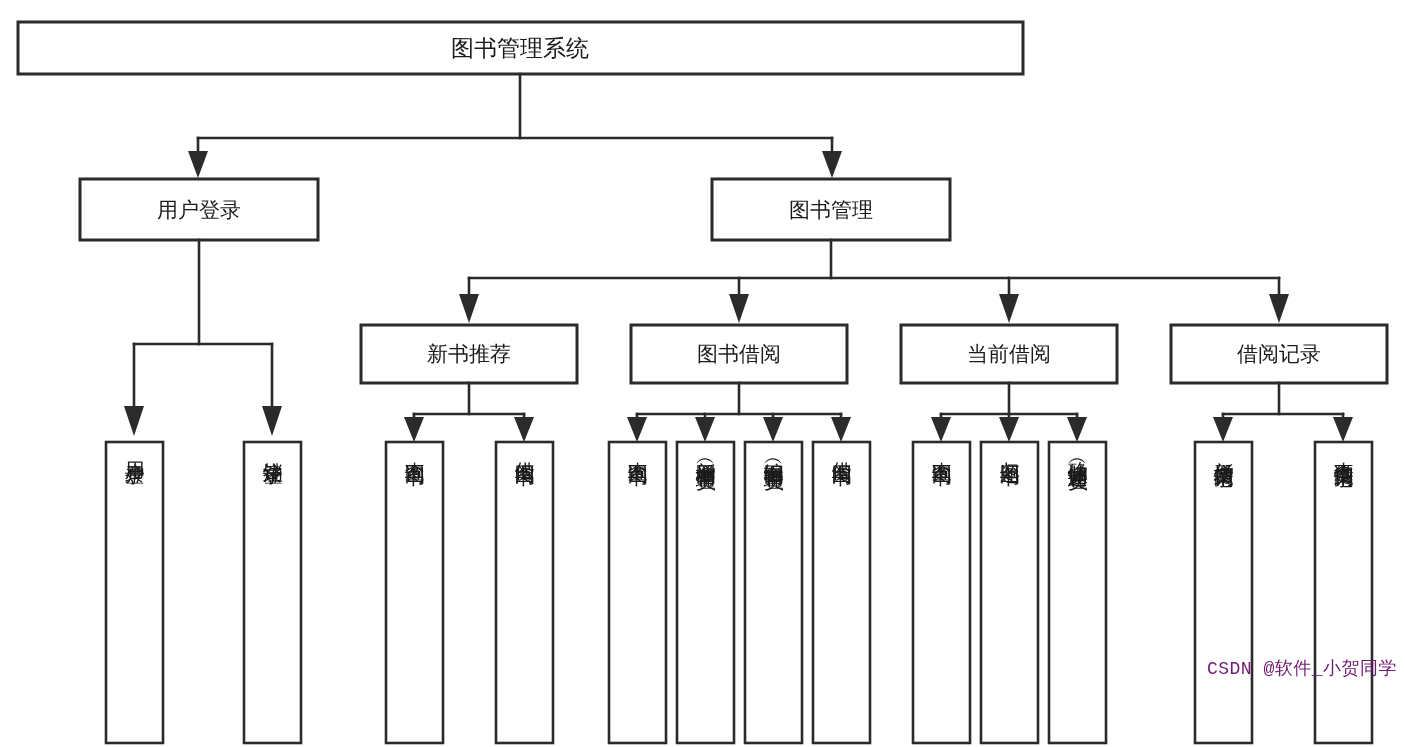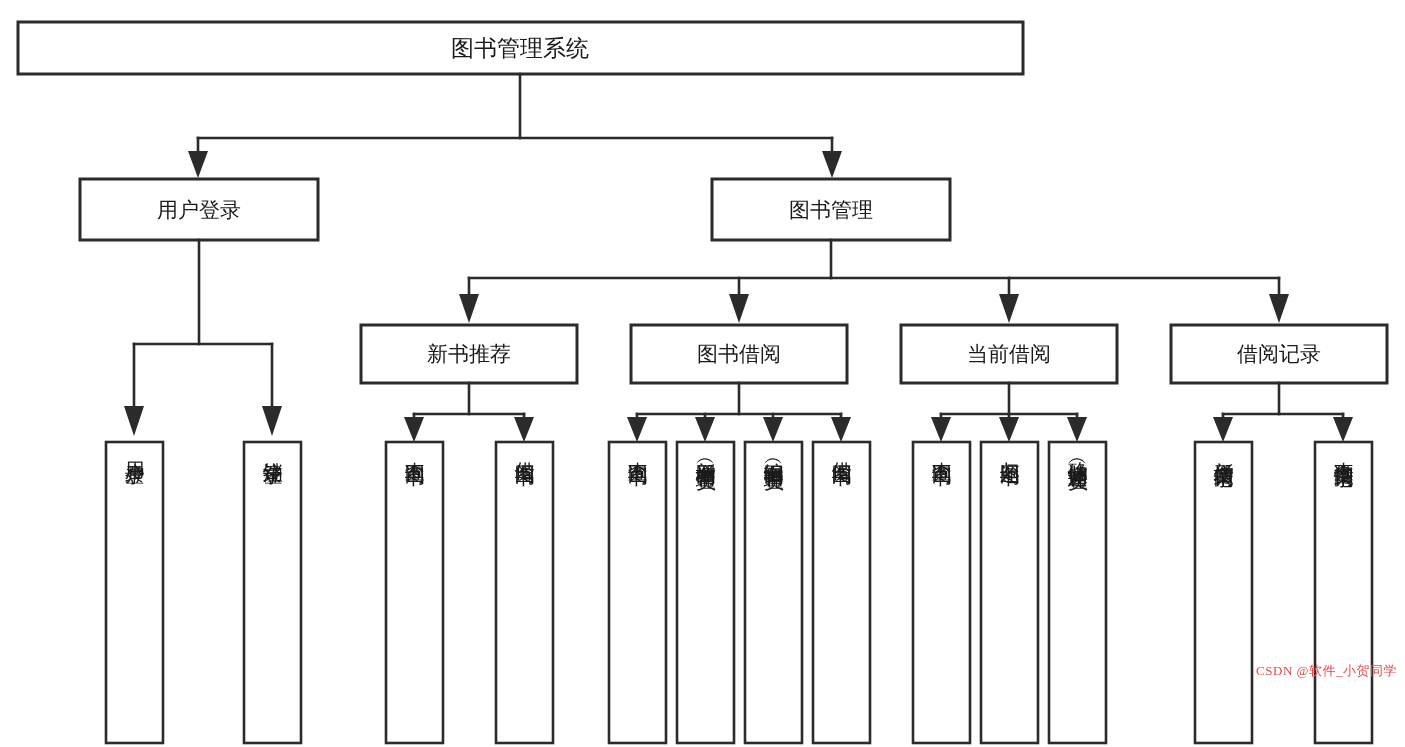--- a/index.html
+++ b/index.html
@@ -73,23 +73,23 @@
     font-size: 20px;
     line-height: 1.08;
     letter-spacing: 1.5px;
     color: #1a1a1a;
     white-space: nowrap;
   }
   .watermark {
     position: absolute;
     right: 8px;
     bottom: 4px;
-    font-family: Liberation Serif, serif;
-    font-size: 13px;
-    color: #ef4444;
+    font-family: Liberation Mono, monospace;
+    font-size: 18px;
+    color: #701a75;
     letter-spacing: 0.5px;
     user-select: none;
     white-space: nowrap;
   }
 </style>
 </head>
 <body>
 
 <div id="diagram-root">
 

